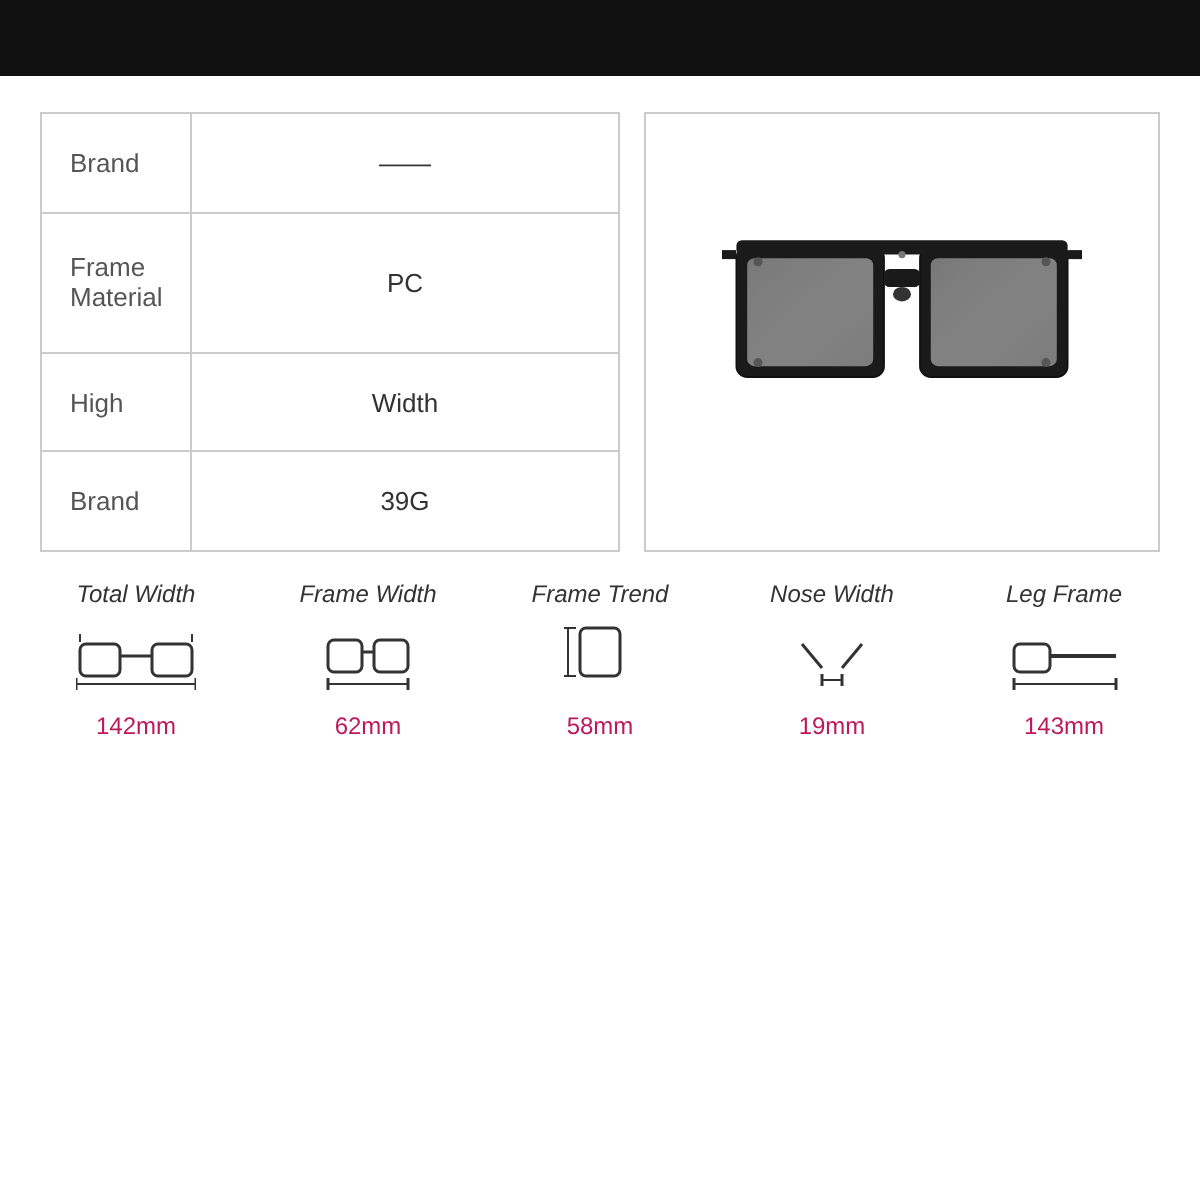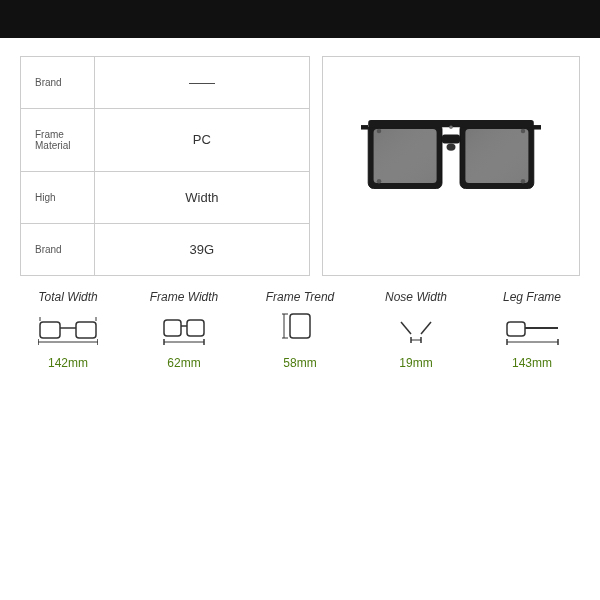--- a/index.html
+++ b/index.html
@@ -39,21 +39,21 @@
     }
     .info-table td {
       border: 1px solid #ccc;
       padding: 10px 14px;
       vertical-align: middle;
     }
     .info-table .label {
       background: #fff;
       color: #555;
       width: 74px;
-      font-size: 10px;
+      font-size: 13px;
     }
     .info-table .value {
       text-align: center;
       font-size: 13px;
       font-weight: 500;
     }
 
     
     .product-image-box {
       flex: 0.9;
@@ -94,21 +94,21 @@
       font-style: italic;
     }
     .dim-icon {
       height: 38px;
       display: flex;
       align-items: center;
       justify-content: center;
     }
     .dim-value {
       font-size: 12px;
-      color: #4d7c0f;
+      color: #be185d;
       text-align: center;
       margin-top: 2px;
     }
   </style>
 </head>
 <body>
 
 <div class="header">
   <span></span>
   &nbsp;

